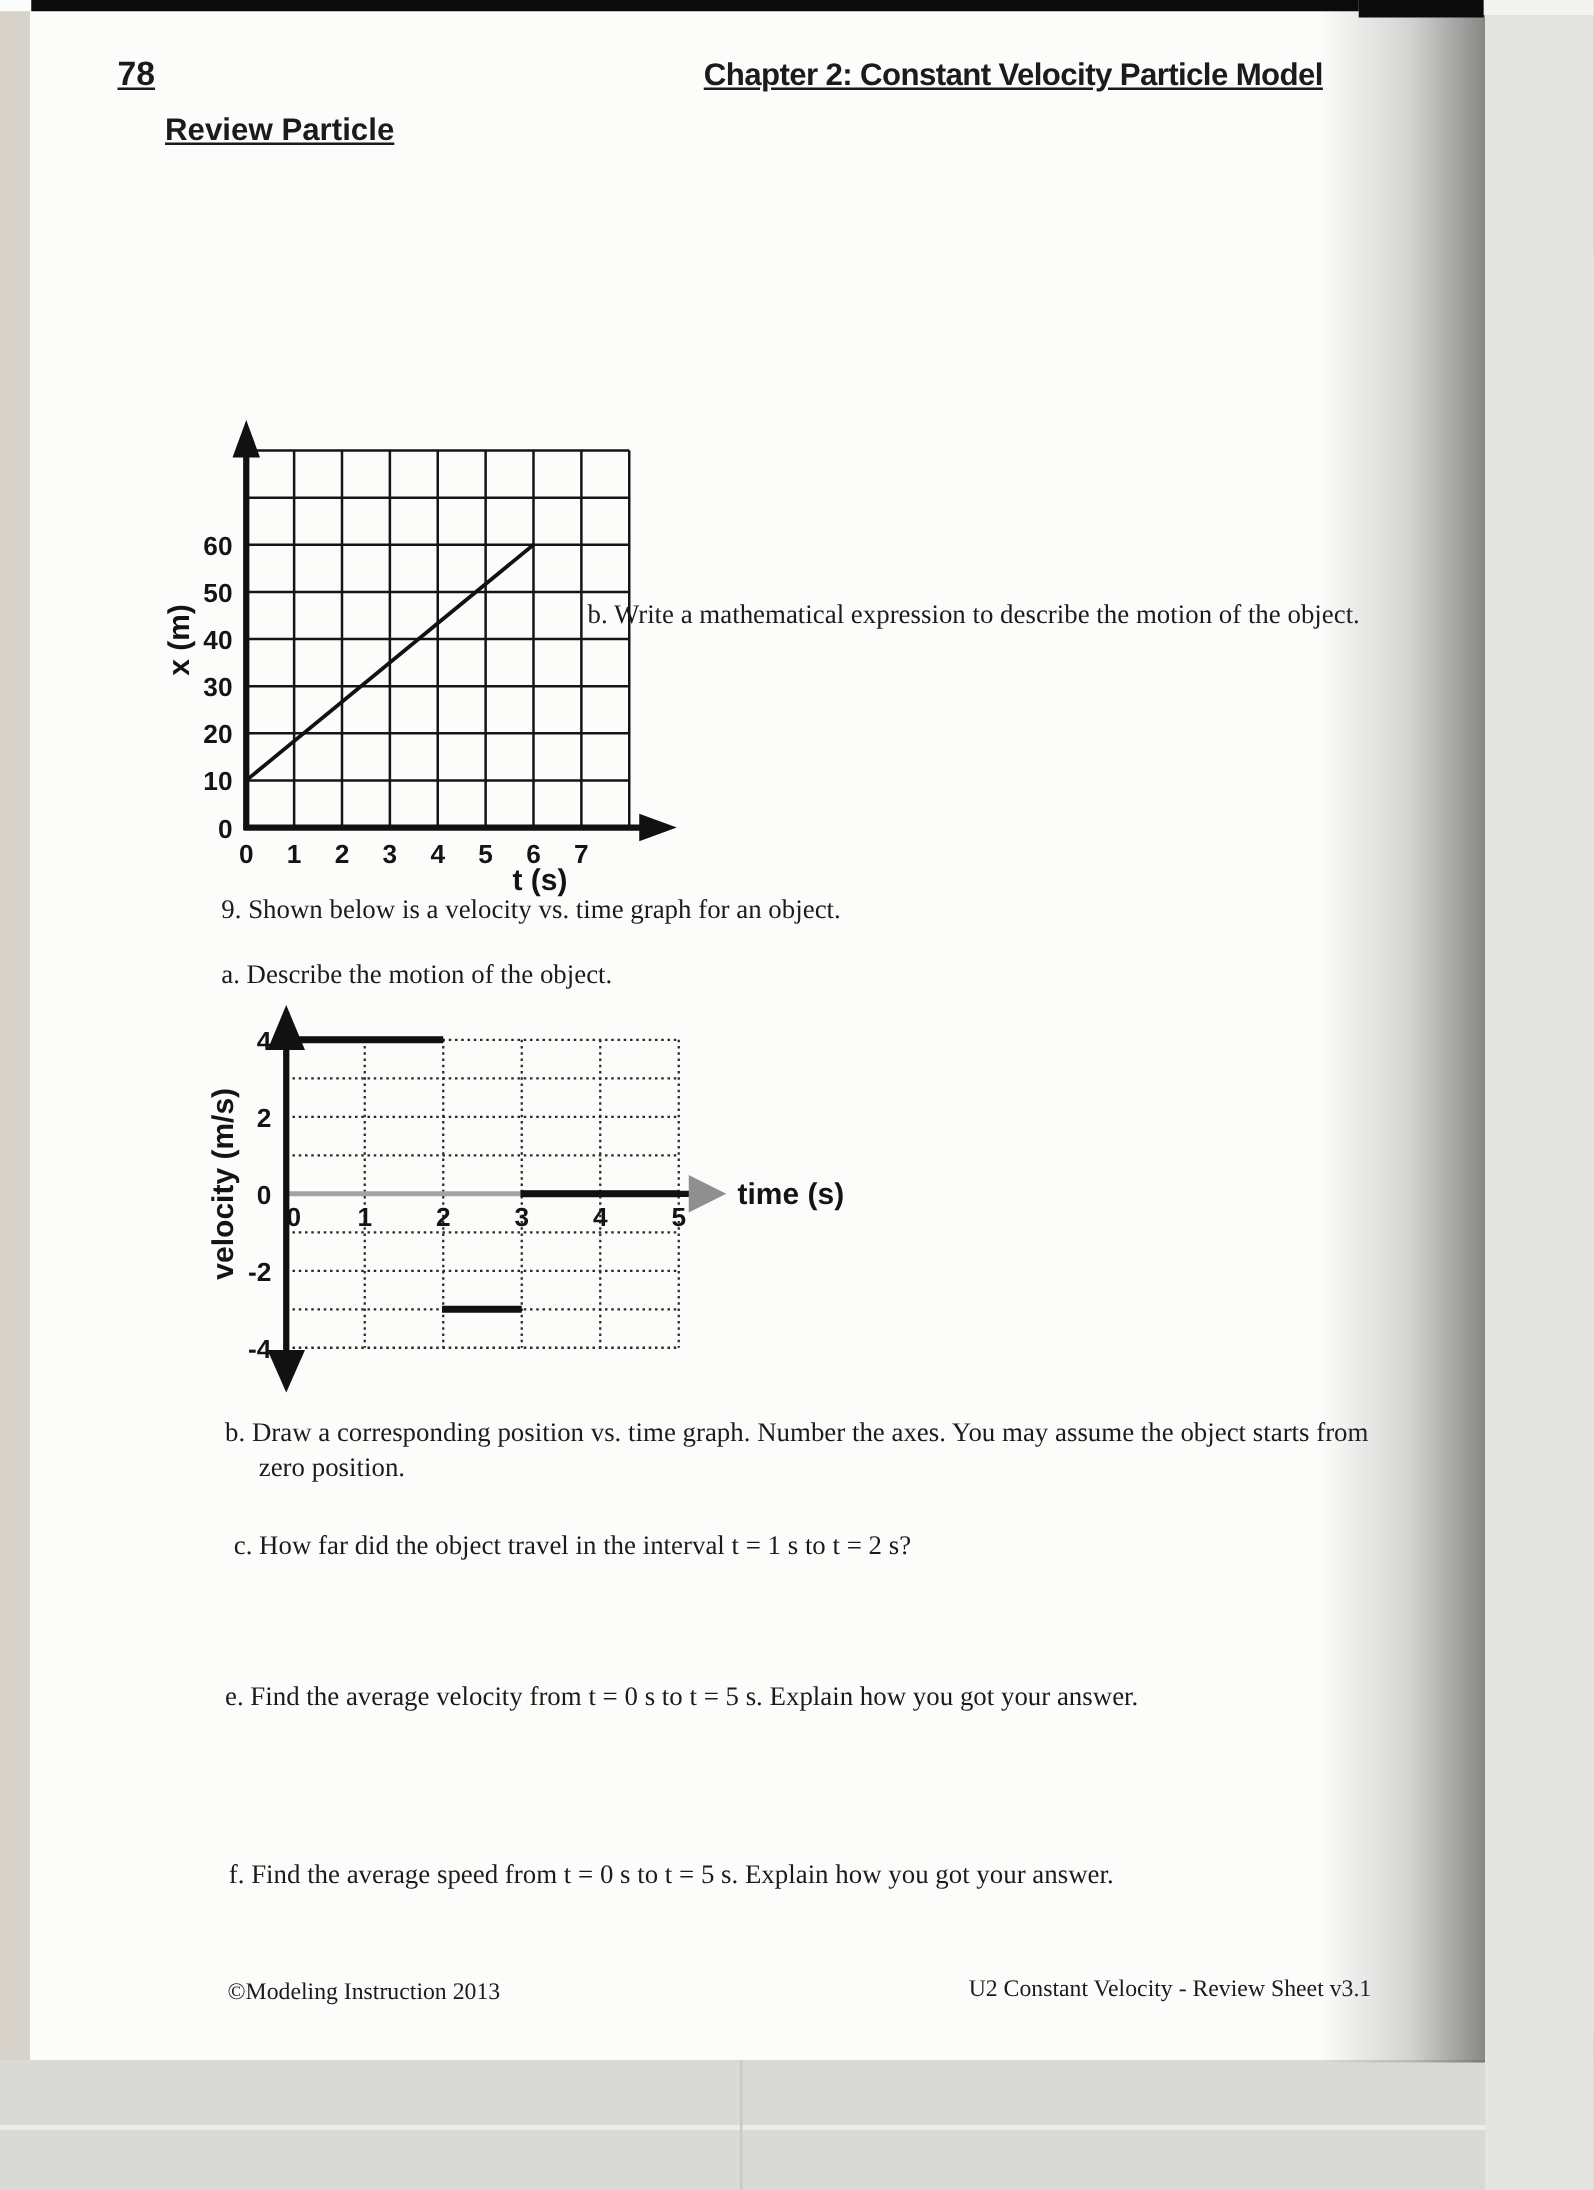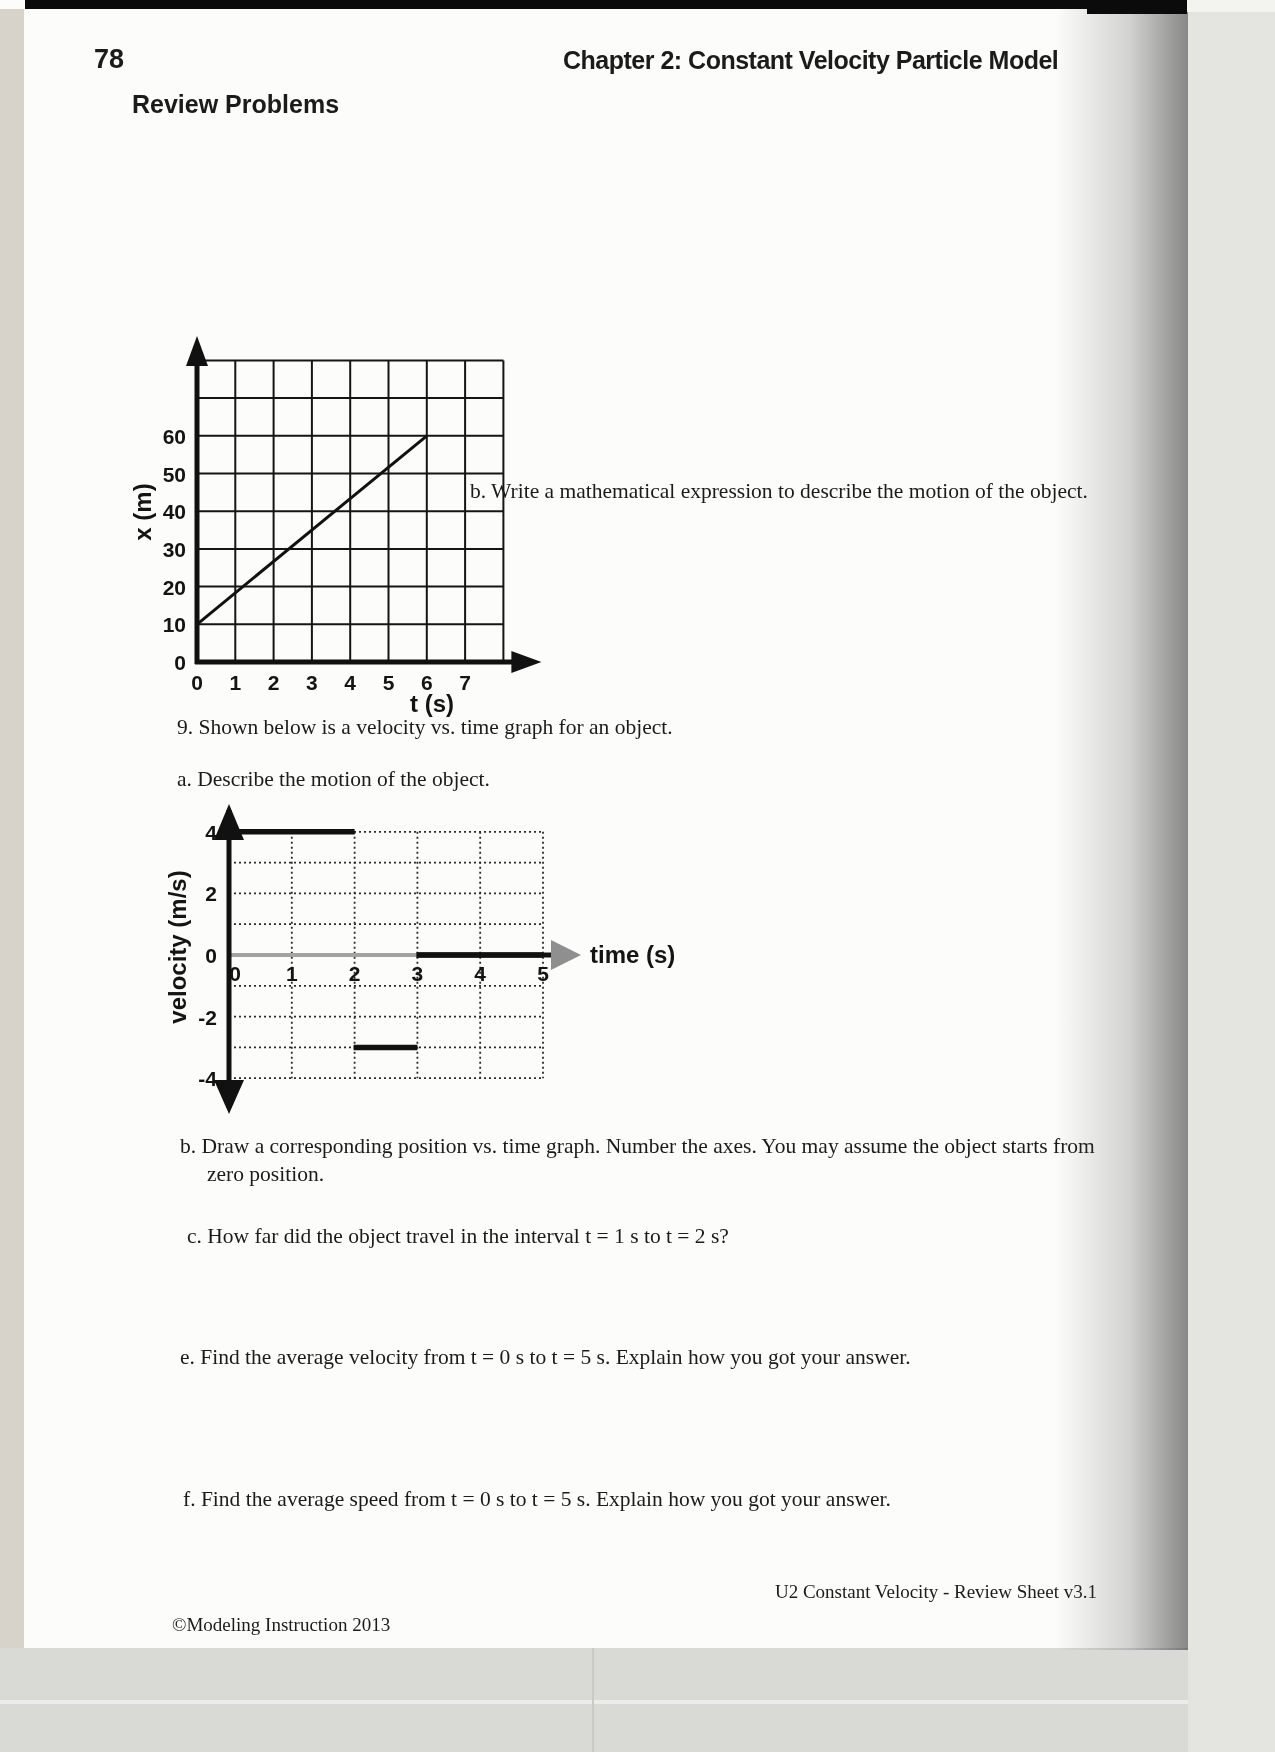--- a/index.html
+++ b/index.html
@@ -1,19 +1,19 @@
 <!DOCTYPE html>
 <html><head>
 <meta charset="utf-8">
 <style>
   html,body{margin:0;padding:0;background:#888;}
   .page{position:relative;width:1275px;height:1752px;background:#fcfcfa;overflow:hidden;
         font-family:"Liberation Serif",serif;color:#1b1b1b;}
   .abs{position:absolute;}
-  .sans{font-family:"Liberation Sans",sans-serif;}
+  .sans{font-family:"Liberation Sans",sans-serif;text-decoration:underline;}
   .hdr{font-weight:bold;z-index:3;}
   .q{position:absolute;font-size:21.5px;line-height:1.32;z-index:3;}
   .hang{padding-left:27px;text-indent:-27px;}
   
   .top-bar{left:25px;top:0;width:1062px;height:9px;background:#0b0b0b;z-index:6;}
   .top-right-block{left:1087px;top:0;width:100px;height:14px;background:#0b0b0b;z-index:6;}
   .top-right-corner{left:1187px;top:0;width:88px;height:12px;background:#f3f3f0;z-index:6;}
   .left-strip{left:0;top:9px;width:24px;height:1640px;background:#d7d3ca;z-index:4;}
   .right-shadow{left:1056px;top:0;width:132px;height:1650px;z-index:5;pointer-events:none;
     background:linear-gradient(to right,rgba(90,90,90,0) 0%,rgba(88,88,88,0.25) 55%,rgba(40,40,40,0.55) 100%);}
@@ -34,32 +34,32 @@
   <div class="abs top-bar"></div>
   <div class="abs top-right-block"></div>
   <div class="abs top-right-corner"></div>
   <div class="abs left-strip"></div>
   <div class="abs bottom-area"></div>
   <div class="abs bottom-line"></div>
   <div class="abs bottom-vline"></div>
 
   <div class="abs sans hdr" style="left:94px;top:44px;font-size:27px;">78</div>
   <div class="abs sans hdr" style="left:563px;top:46px;font-size:25px;letter-spacing:-0.5px;white-space:nowrap;">Chapter 2: Constant Velocity Particle Model</div>
-  <div class="abs sans hdr" style="left:132px;top:90px;font-size:25px;">Review Problems</div>
+  <div class="abs sans hdr" style="left:132px;top:90px;font-size:25px;">Review Particle</div>
 
   <div class="q hang" style="left:470px;top:477px;width:600px;">b. Write a mathematical expression to describe the motion of the object.</div>
 
   <div class="q" style="left:177px;top:713px;">9. Shown below is a velocity vs. time graph for an object.</div>
   <div class="q" style="left:177px;top:765px;">a. Describe the motion of the object.</div>
   <div class="q hang" style="left:180px;top:1132px;width:930px;">b. Draw a corresponding position vs. time graph. Number the axes. You may assume the object starts from zero position.</div>
   <div class="q" style="left:187px;top:1222px;">c. How far did the object travel in the interval t = 1 s to t = 2 s?</div>
   <div class="q" style="left:180px;top:1320px;margin-top:23px;">e. Find the average velocity from t = 0 s to t = 5 s. Explain how you got your answer.</div>
   <div class="q" style="left:183px;top:1485px;">f. Find the average speed from t = 0 s to t = 5 s. Explain how you got your answer.</div>
 
-  <div class="footer" style="left:172px;top:1583px;margin-top:31px;">©Modeling Instruction 2013</div>
+  <div class="footer" style="left:182px;top:1583px;">©Modeling Instruction 2013</div>
   <div class="footer" style="left:760px;top:1581px;width:337px;text-align:right;">U2 Constant Velocity - Review Sheet v3.1</div>
 
   <svg id="graphs" width="1275" height="1752">
       <g>
         <line x1="197" y1="360.4" x2="197" y2="662" stroke="#151515" stroke-width="2"></line>
         <line x1="235.3" y1="360.4" x2="235.3" y2="662" stroke="#151515" stroke-width="2"></line>
         <line x1="273.6" y1="360.4" x2="273.6" y2="662" stroke="#151515" stroke-width="2"></line>
         <line x1="311.9" y1="360.4" x2="311.9" y2="662" stroke="#151515" stroke-width="2"></line>
         <line x1="350.2" y1="360.4" x2="350.2" y2="662" stroke="#151515" stroke-width="2"></line>
         <line x1="388.5" y1="360.4" x2="388.5" y2="662" stroke="#151515" stroke-width="2"></line>

